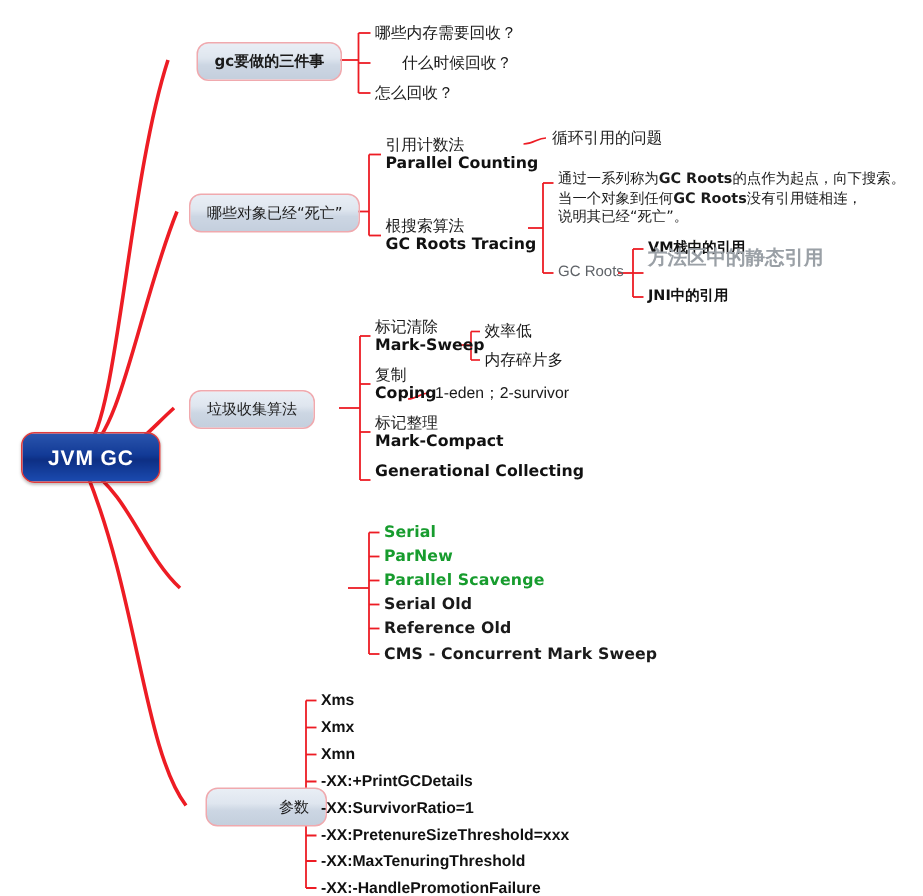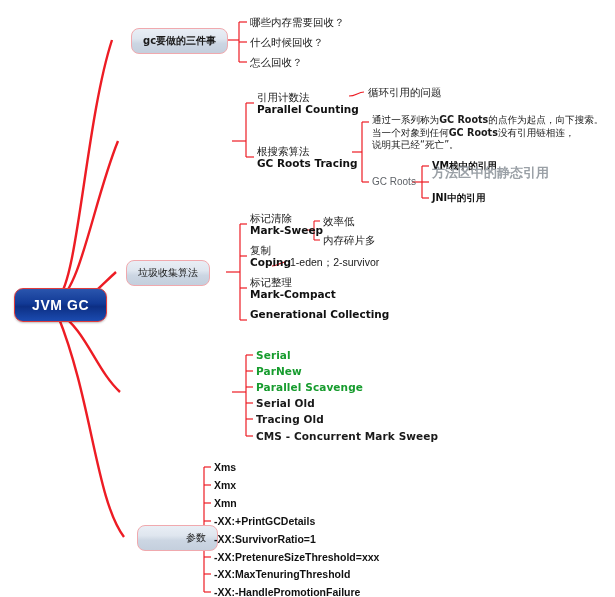--- a/index.html
+++ b/index.html
@@ -155,23 +155,26 @@
   </svg>
 
   <div class="node root-node" style="left:14px;top:288px;">
     <span>JVM GC</span>
   </div>
 
   <div class="node branch-node bold" style="left:131px;top:28px;">
     <span class="lbl">gc要做的三件事</span>
   </div>
   <div class="leaf cn" style="left:250px;top:16px;">哪些内存需要回收？</div>
-  <div class="leaf cn" style="left:250px;top:36px;">什么时候回收？</div>
+  <div class="leaf cn" style="left:268px;top:36px;">什么时候回收？</div>
   <div class="leaf cn" style="left:250px;top:56px;">怎么回收？</div>
 
+  <div class="node branch-node" style="left:126px;top:129px;">
+    <span class="lbl">哪些对象已经“死亡”</span>
+  </div>
 
   <div class="pairleaf" style="left:257px;top:91px;">
     <div class="cnline">引用计数法</div>
     <div class="enline">Parallel Counting</div>
   </div>
   <div class="leaf cn" style="left:368px;top:86px;">循环引用的问题</div>
 
   <div class="pairleaf" style="left:257px;top:145px;">
     <div class="cnline">根搜索算法</div>
     <div class="enline">GC Roots Tracing</div>
@@ -211,21 +214,21 @@
   </div>
 
   <div class="pairleaf" style="left:250px;top:308px;">
     <div class="enline">Generational Collecting</div>
   </div>
 
   <div class="leaf en green" style="left:256px;top:349px;">Serial</div>
   <div class="leaf en green" style="left:256px;top:365px;">ParNew</div>
   <div class="leaf en green" style="left:256px;top:381px;">Parallel Scavenge</div>
   <div class="leaf en" style="left:256px;top:397px;">Serial Old</div>
-  <div class="leaf en" style="left:256px;top:413px;">Tracing Old</div>
+  <div class="leaf en" style="left:256px;top:413px;">Reference Old</div>
   <div class="leaf en" style="left:256px;top:430px;">CMS - Concurrent Mark Sweep</div>
 
   <div class="node branch-node" style="left:137px;top:525px;padding-left:48px;">
     <span class="lbl">参数</span>
   </div>
   <div class="leaf para" style="left:214px;top:461px;">Xms</div>
   <div class="leaf para" style="left:214px;top:479px;">Xmx</div>
   <div class="leaf para" style="left:214px;top:497px;">Xmn</div>
   <div class="leaf para" style="left:214px;top:515px;">-XX:+PrintGCDetails</div>
   <div class="leaf para" style="left:214px;top:533px;">-XX:SurvivorRatio=1</div>

